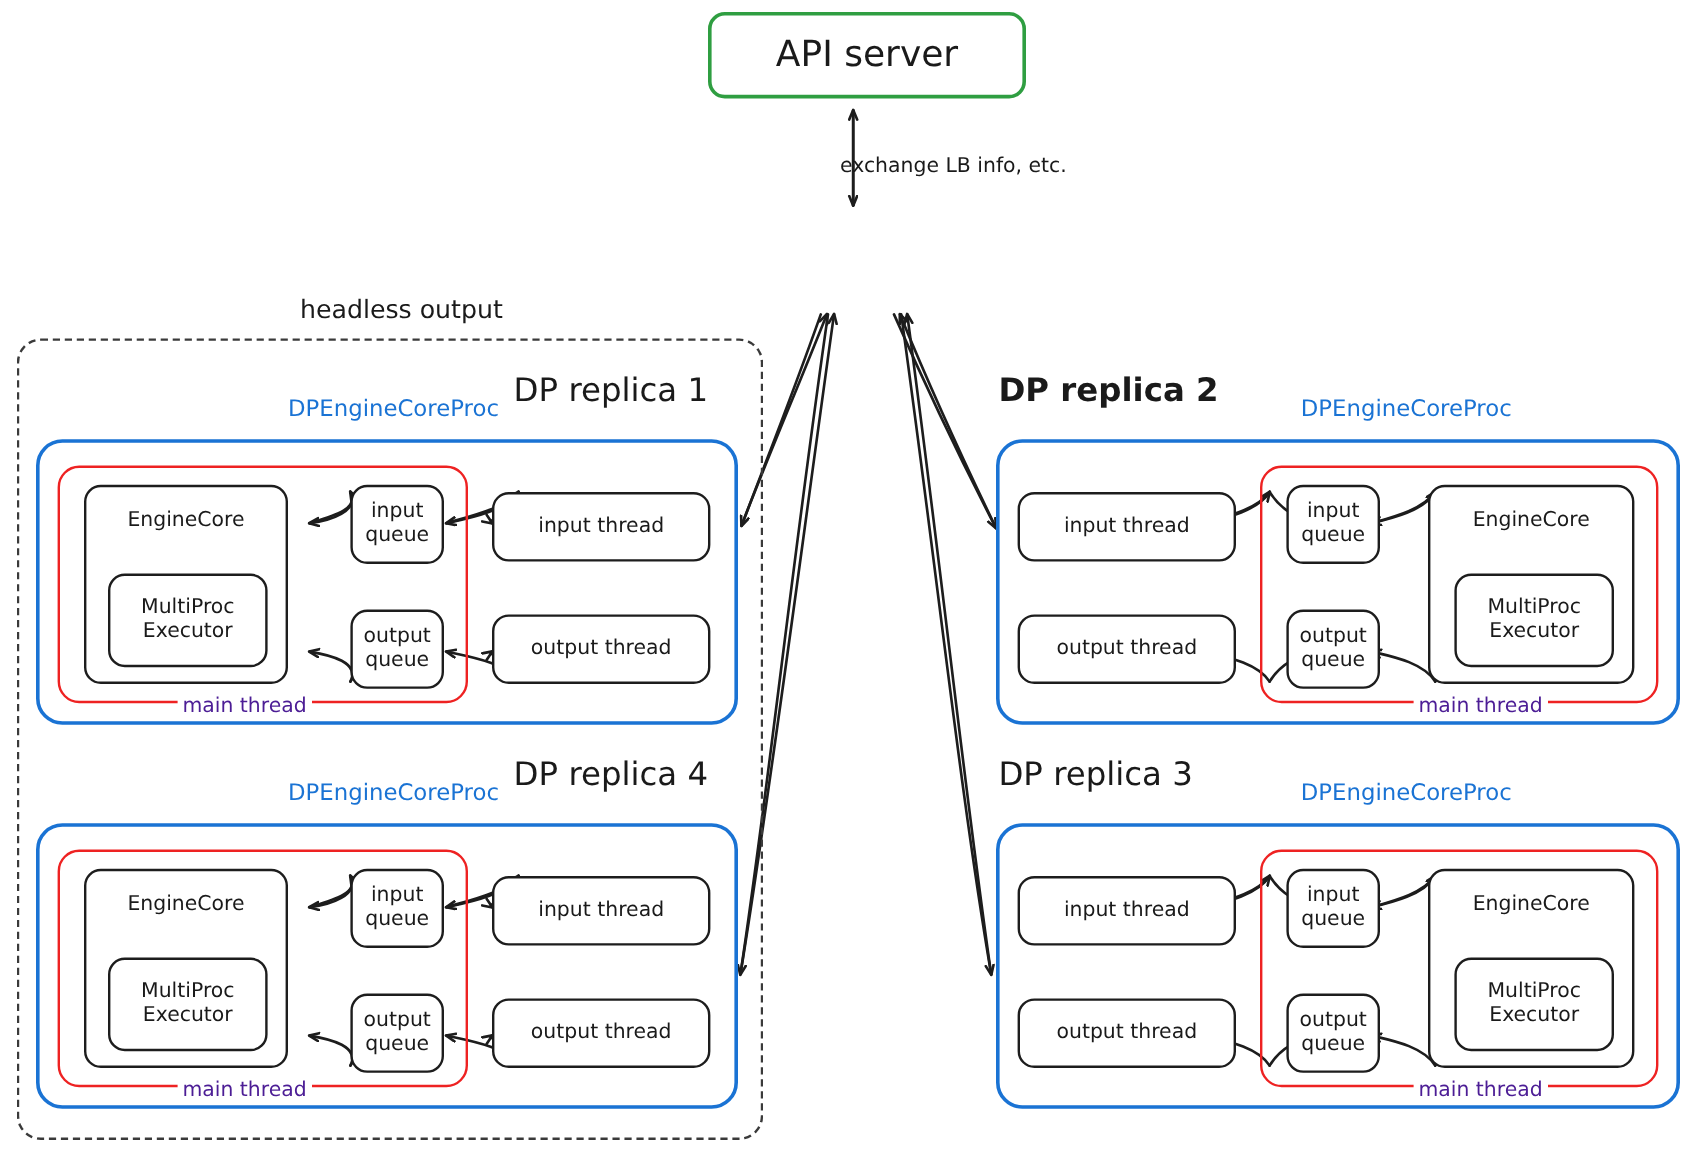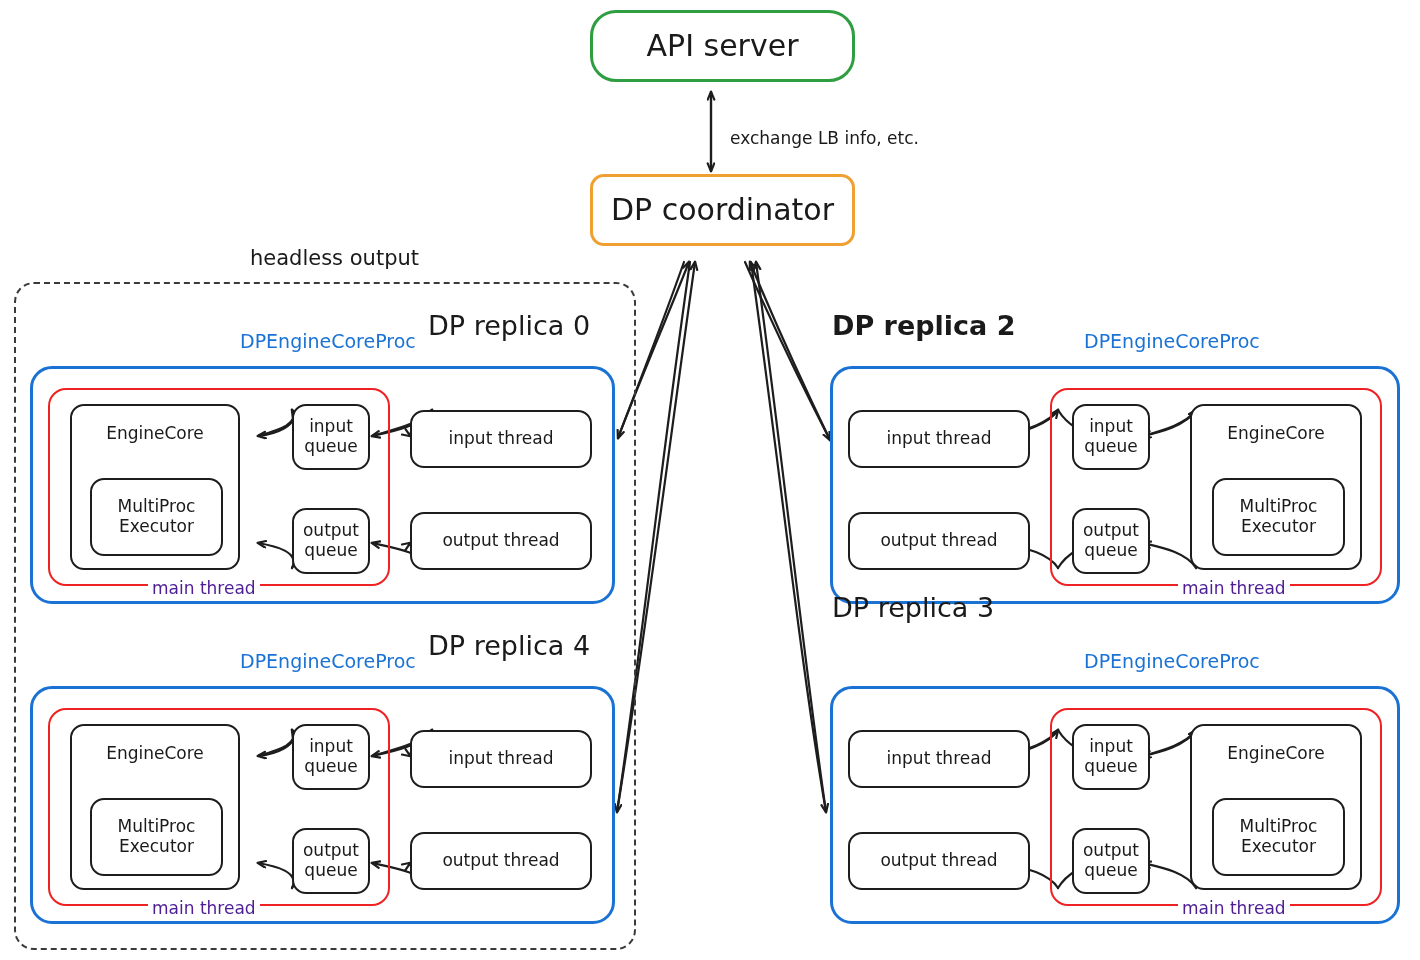--- a/index.html
+++ b/index.html
@@ -31,21 +31,21 @@
     color: #1a1a1a;
     line-height: 1.15;
     white-space: pre-line;
   }
   .node.black {
     border: 2.4px solid #1d1d1d;
     border-radius: 14px;
   }
   .node.green {
     border: 3px solid #2f9e41;
-    border-radius: 26px;
+    border-radius: 14px;
   }
   .node.orange {
     border: 3px solid #f0a030;
     border-radius: 14px;
   }
 
   
   .frame {
     position: absolute;
     box-sizing: border-box;
@@ -228,28 +228,27 @@
       <path d="M1058,888 C1068,872 1082,867 1096,863" marker-end="url(#ah)"></path>
     </g>
     <g>
       <path d="M1196,888 C1186,872 1160,867 1143,863" marker-end="url(#ah)"></path>
       <path d="M1196,888 C1206,872 1220,867 1234,863" marker-end="url(#ah)"></path>
     </g>
   </svg>
 
   <div class="node green title-xl" style="left:590px; top:10px; width:265px; height:72px;">API server</div>
 
-  <div class="node orange title-xl" style="left:590px; top:174px; width:265px; height:72px;">DP coordinator</div>
-
-  <div class="label title-xs" style="left:730px; top:128px;">exchange LB info, etc.</div>
+
+  <div class="label title-xs" style="left:700px; top:128px;">exchange LB info, etc.</div>
 
   <div class="label title-md" style="left:250px; top:246px;">headless output</div>
   <div class="frame dashed" style="left:14px; top:282px; width:622px; height:668px;"></div>
 
-  <div class="label title-lg" style="left:428px; top:310px;">DP replica 0</div>
+  <div class="label title-lg" style="left:428px; top:310px;">DP replica 1</div>
   <div class="label title-sm blue-text" style="left:208px; top:330px;">DPEngineCoreProc</div>
 
   <div class="frame blue" style="left:30px; top:366px; width:585px; height:238px;"></div>
   <div class="frame red" style="left:48px; top:388px; width:342px; height:198px;"></div>
   <div class="main-thread-cap" style="left:148px; top:578px;">main thread</div>
 
   <div class="node black title-xs" style="left:70px; top:404px; width:170px; height:166px; align-items:flex-start; padding-top:18px;">EngineCore</div>
   <div class="node black title-xs" style="left:90px; top:478px; width:133px; height:78px;">MultiProc
 Executor</div>
 
@@ -292,21 +291,21 @@
 
   <div class="node black title-xs" style="left:1072px; top:404px; width:78px; height:66px;">input
 queue</div>
   <div class="node black title-xs" style="left:1072px; top:508px; width:78px; height:66px;">output
 queue</div>
 
   <div class="node black title-xs" style="left:1190px; top:404px; width:172px; height:166px; align-items:flex-start; padding-top:18px;">EngineCore</div>
   <div class="node black title-xs" style="left:1212px; top:478px; width:133px; height:78px;">MultiProc
 Executor</div>
 
-  <div class="label title-lg" style="left:832px; top:592px;">DP replica 3</div>
+  <div class="label title-lg" style="left:832px; top:630px;">DP replica 3</div>
   <div class="label title-sm blue-text" style="left:1052px; top:650px;">DPEngineCoreProc</div>
 
   <div class="frame blue" style="left:830px; top:686px; width:570px; height:238px;"></div>
   <div class="frame red" style="left:1050px; top:708px; width:332px; height:198px;"></div>
   <div class="main-thread-cap" style="left:1178px; top:898px;">main thread</div>
 
   <div class="node black title-xs" style="left:848px; top:730px; width:182px; height:58px;">input thread</div>
   <div class="node black title-xs" style="left:848px; top:832px; width:182px; height:58px;">output thread</div>
 
   <div class="node black title-xs" style="left:1072px; top:724px; width:78px; height:66px;">input

